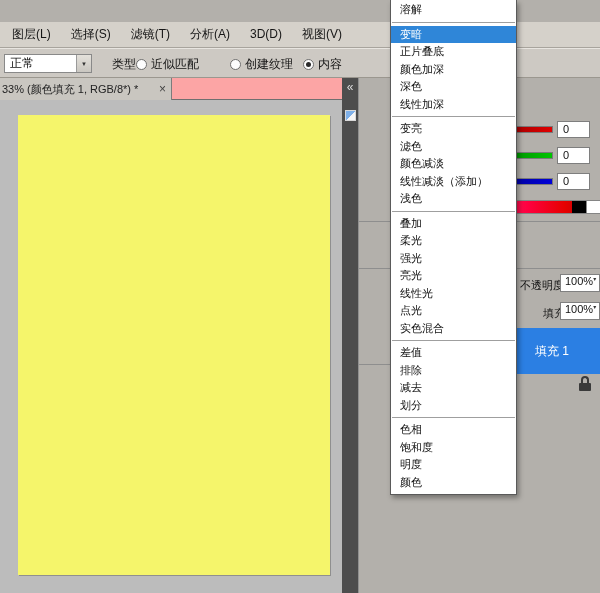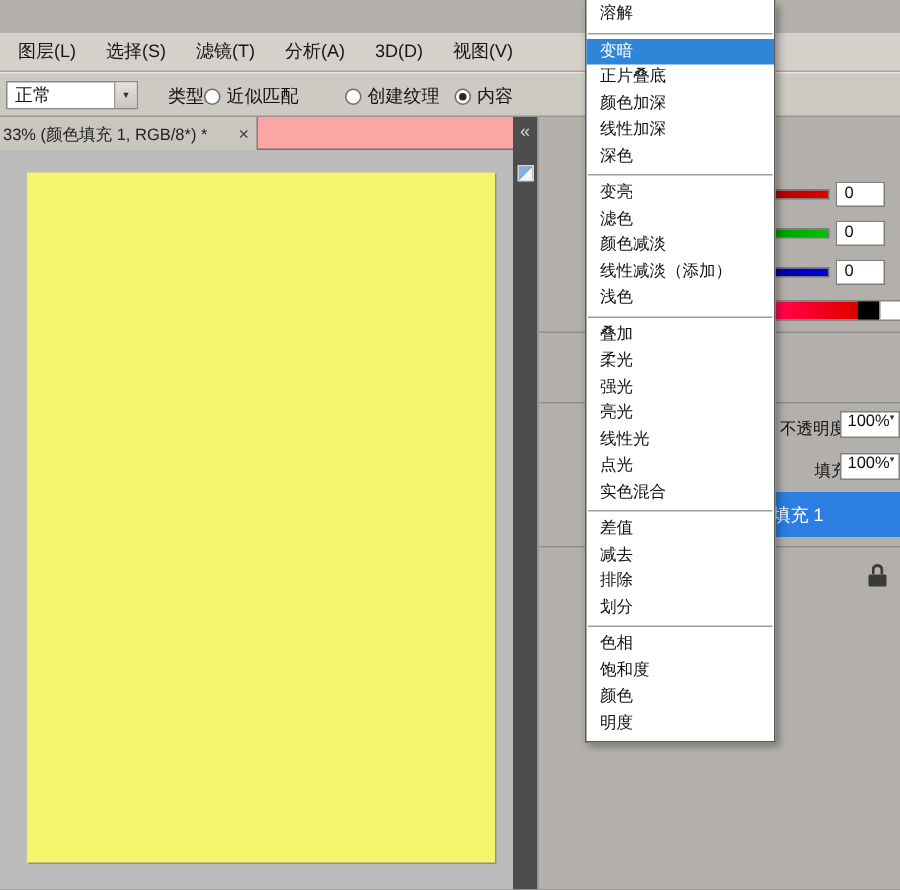--- a/index.html
+++ b/index.html
@@ -73,21 +73,21 @@
   .panel-divider.d1 { top:143px; }
   .panel-divider.d2 { top:190px; }
   .panel-divider.d3 { top:286px; }
   .prow-label { position:absolute; font-size:11px; color:#111; white-space:nowrap; }
   .prow-label.opacity { left:161px; top:200px; }
   .prow-label.fill { left:172px; top:228px;margin-left:12px; }
   .pvalue { position:absolute; left:201px; width:40px; height:18px; background:#fff; border:1px solid #808080;
     font-size:11px; display:flex; padding-left:4px; color:#111; }
   .pvalue.opacity { top:196px; } .pvalue.fill { top:224px; }
   .pvalue .dd-sm { font-size:6px; margin-left:auto; padding-right:3px; color:#333; }
-  .layer-row { position:absolute; left:112px; right:0; top:250px; height:30px; background:var(--layer-blue,#2b7fe3); display:flex; align-items:center; }
+  .layer-row { position:absolute; left:132px; right:0; top:250px; height:46px; background:var(--layer-blue,#2b7fe3); display:flex; align-items:center; }
   .layer-name { color:#fff; font-size:12px; margin-left:44px; white-space:nowrap; }
   .lock-icon { position:absolute; left:220px; top:298px; width:12px; height:15px; }
   .lock-shackle { width:8px; height:7px; border:2px solid #3a3a3a; border-bottom:none; border-radius:4px 4px 0 0; margin:0 auto; }
   .lock-body { width:12px; height:8px; background:#3a3a3a; border-radius:1px; }
 
   
   .blend-menu { position:absolute; left:390px; top:0; width:127px; background:#fff;
     border:1px solid #5a5a5a; border-top:none; box-shadow:2px 3px 5px rgba(0,0,0,.35);
     padding:1px 0 3px; z-index:10; }
   .mi { height:17.5px; line-height:17.5px; padding-left:9px; font-size:11px; color:#111; white-space:nowrap; cursor:default; }
@@ -186,41 +186,41 @@
       <div class="lock-body"></div>
     </div>
   </div>
 
   <div class="blend-menu">
     <div class="mi">溶解</div>
     <div class="msep"></div>
     <div class="mi selected">变暗</div>
     <div class="mi">正片叠底</div>
     <div class="mi">颜色加深</div>
+    <div class="mi">深色</div>
     <div class="mi">线性加深</div>
-    <div class="mi">深色</div>
     <div class="msep"></div>
     <div class="mi">变亮</div>
     <div class="mi">滤色</div>
     <div class="mi">颜色减淡</div>
     <div class="mi">线性减淡（添加）</div>
     <div class="mi">浅色</div>
     <div class="msep"></div>
     <div class="mi">叠加</div>
     <div class="mi">柔光</div>
     <div class="mi">强光</div>
     <div class="mi">亮光</div>
     <div class="mi">线性光</div>
     <div class="mi">点光</div>
     <div class="mi">实色混合</div>
     <div class="msep"></div>
     <div class="mi">差值</div>
+    <div class="mi">排除</div>
     <div class="mi">减去</div>
-    <div class="mi">排除</div>
     <div class="mi">划分</div>
     <div class="msep"></div>
     <div class="mi">色相</div>
     <div class="mi">饱和度</div>
+    <div class="mi">明度</div>
     <div class="mi">颜色</div>
-    <div class="mi">明度</div>
   </div>
 
 </div>
 
 </body></html>

